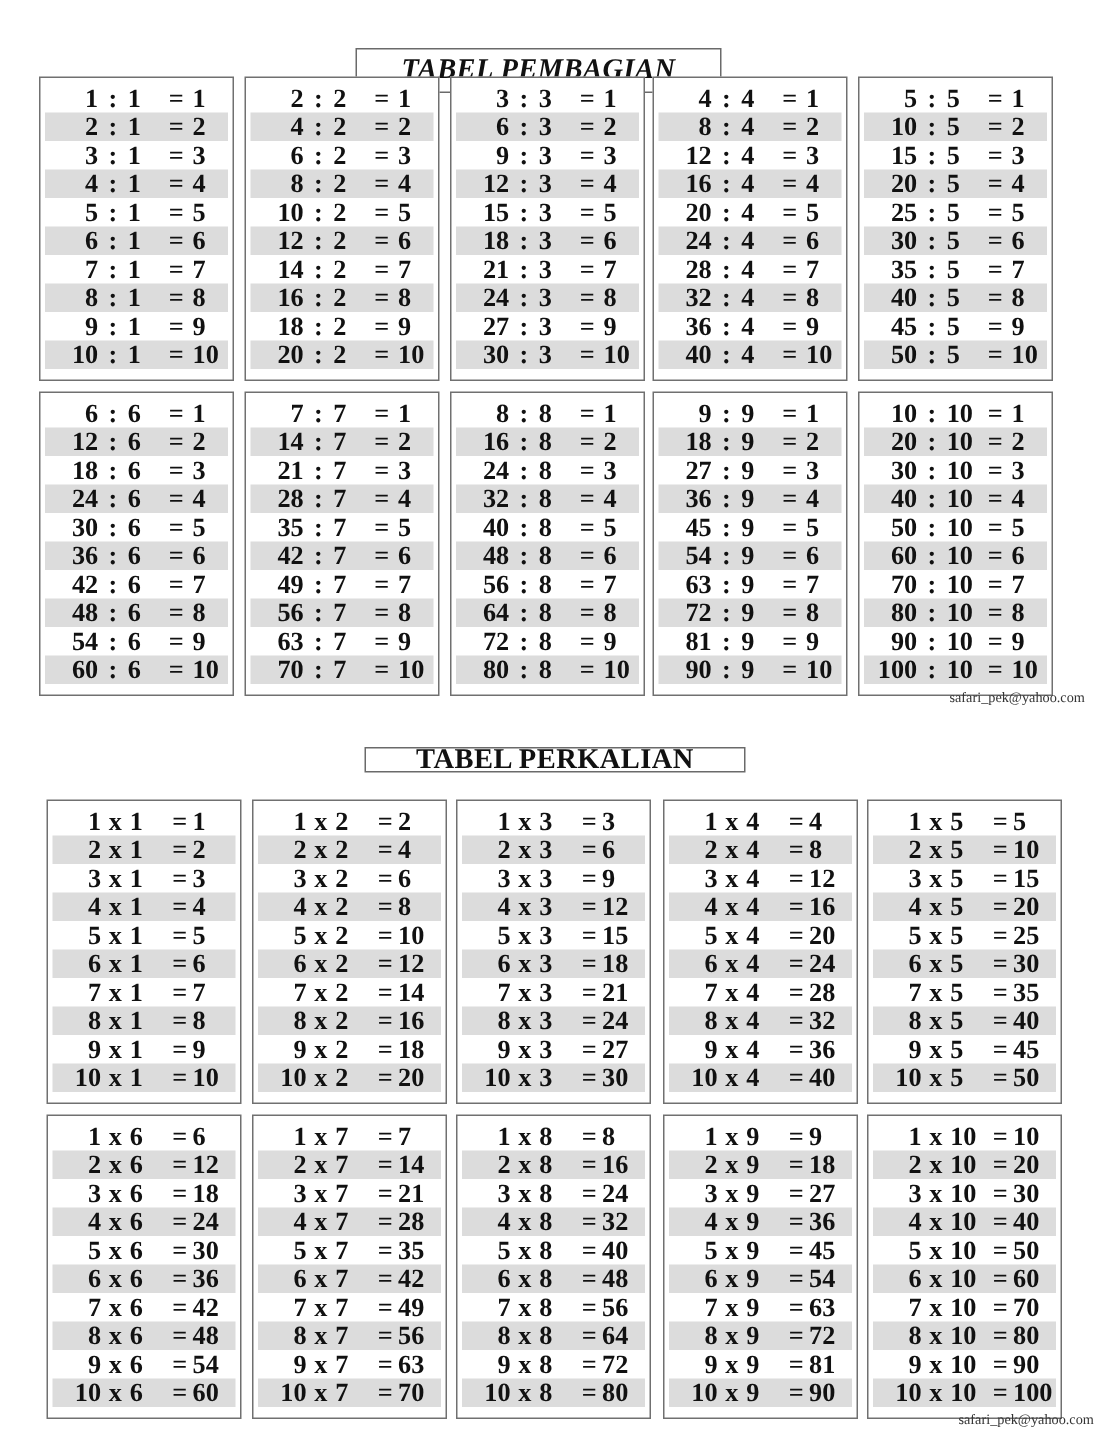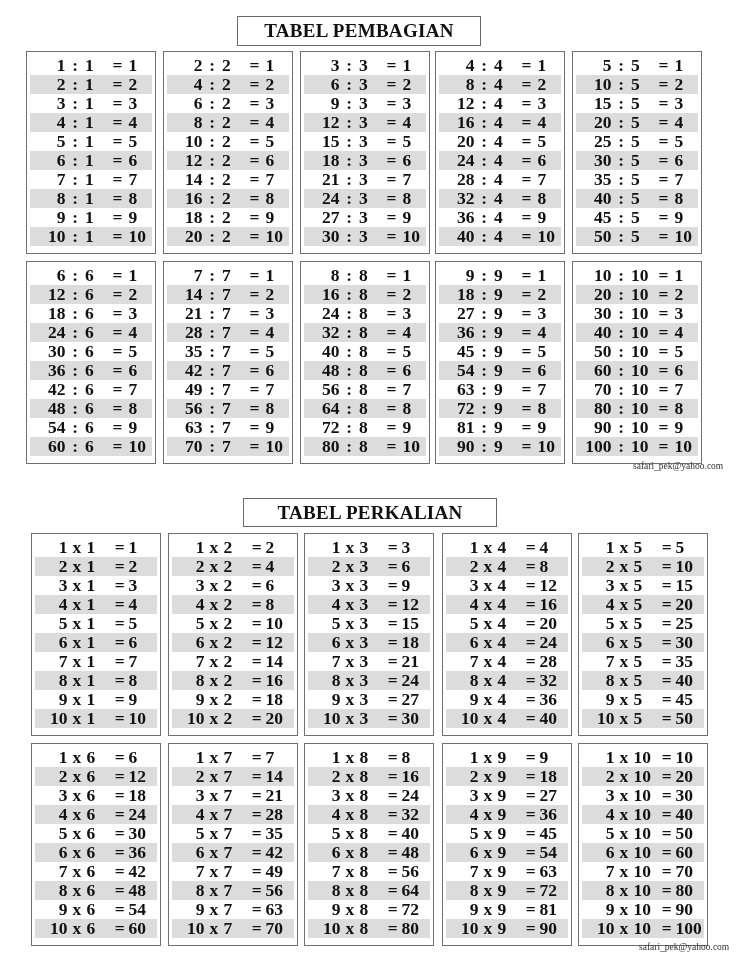--- a/index.html
+++ b/index.html
@@ -18,21 +18,21 @@
   .div .b { width:22px; text-align:left; } .div .eq { width:22px; text-align:center; }
   .div .r { width:24px; text-align:left; }
   .mul .a { width:34px; } .mul .op { width:20px; text-align:center; }
   .mul .b { width:26px; text-align:left; } .mul .eq { width:18px; text-align:center; }
   .mul .r { width:30px; text-align:left; }
   .credit { position:absolute; font-size:9.5px; color:#333; font-family:"Liberation Serif", serif;padding-left:28px; }
 </style>
 </head>
 <body>
 
-<div class="title" style="left:237px; top:16px; width:244px; height:30px;">TABEL PEMBAGIAN</div>
+<div class="title" style="left:237px; top:32px; width:244px; height:30px;font-style:italic;">TABEL PEMBAGIAN</div>
 
 <div id="div-grid">
     <div class="box div" style="left: 26px; top: 51px;">
       <div class="row">
         <span class="c a">1</span>
         <span class="c op">:</span>
         <span class="c b">1</span>
         <span class="c eq">=</span>
         <span class="c r">1</span>
       </div>
@@ -745,21 +745,21 @@
         <span class="c op">:</span>
         <span class="c b">10</span>
         <span class="c eq">=</span>
         <span class="c r">10</span>
       </div>
     </div>
   </div>
 
 <div class="credit" style="left:605px; top:461px;">safari_pek@yahoo.com</div>
 
-<div class="title" style="left:243px; top:498px; width:254px; height:29px;">TABEL PERKALIAN</div>
+<div class="title" style="left:243px; top:498px; width:254px; height:17px;">TABEL PERKALIAN</div>
 
 <div id="mul-grid">
     <div class="box mul" style="left: 31px; top: 533px;">
       <div class="row">
         <span class="c a">1</span>
         <span class="c op">x</span>
         <span class="c b">1</span>
         <span class="c eq">=</span>
         <span class="c r">1</span>
       </div>

